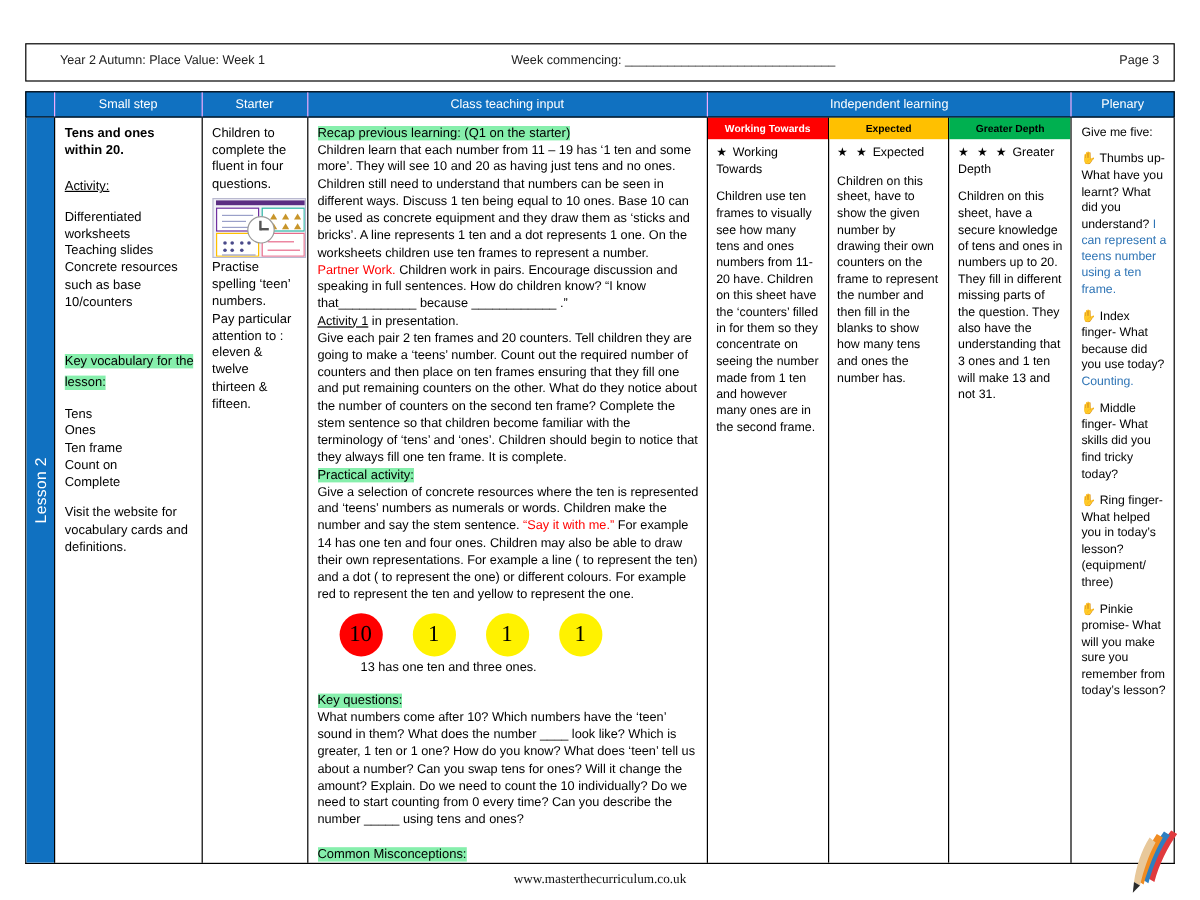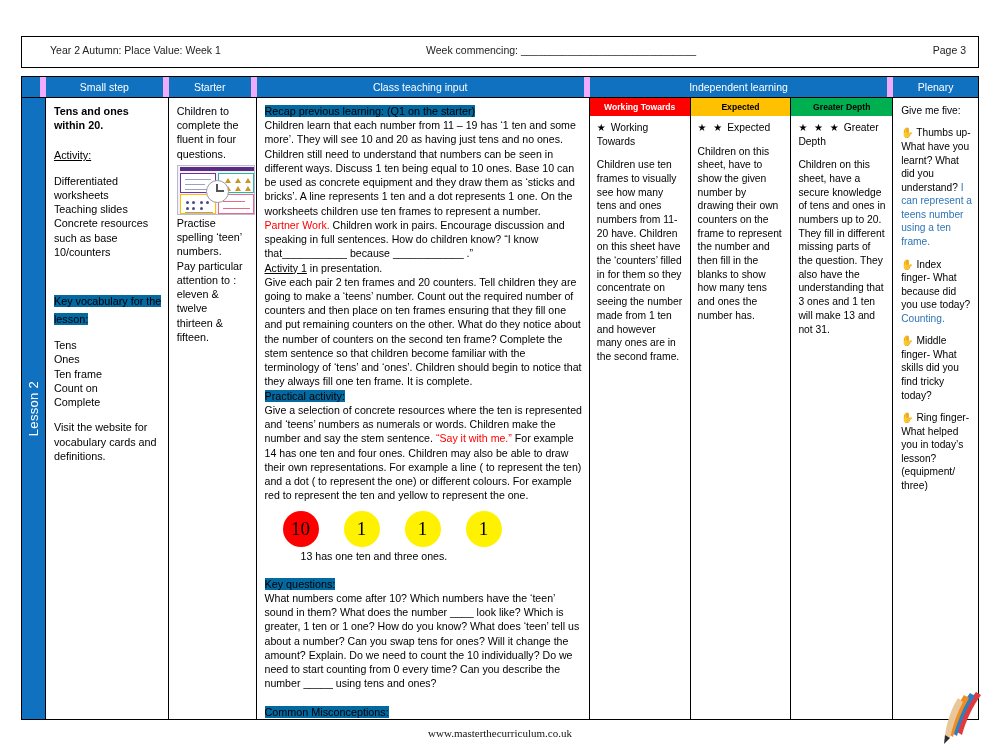--- a/index.html
+++ b/index.html
@@ -58,21 +58,21 @@
     border: 1px solid #000;
     border-bottom: 1px solid #000;
     box-sizing: border-box;
   }
   .th {
     color: #ffffff;
     font-size: 10.5px;
     display: flex;
     align-items: center;
     justify-content: center;
-    border-right: 6px solid #f0abfc;
+    border-right: 1px solid #f0abfc;
     box-sizing: border-box;
     height: 100%;
   }
   .th:last-child { border-right: none; }
 
   .tbody {
     display: flex;
     flex: 1 1 auto;
     border: 1px solid #000;
     border-top: none;
@@ -114,21 +114,21 @@
 
   .pad { padding: 6px 6px 6px 8px; }
 
   
   .ss-title { font-size: 10.8px; font-weight: bold; line-height: 1.32; }
   .ss-res-head { font-size: 10.8px; text-decoration: underline; line-height: 1.32; }
   .ss-body { font-size: 10.8px; line-height: 1.32; }
   .spacer-8 { height: 11px; }
   .spacer-14 { height: 16px; }
   .hl-green {
-    background: #0369a1;
+    background: #86efac;
     font-size: 10.8px;
     line-height: 1.32;
     display: inline;
     box-decoration-break: clone;
     -webkit-box-decoration-break: clone;
   }
   .vocab-list { font-size: 10.8px; line-height: 1.32; }
 
   
   .st-body { font-size: 10.8px; line-height: 1.32; }
@@ -436,20 +436,23 @@
           <p>
             <span class="hand">✋</span><span> Index finger- What because did you use today?</span>
             <span class="blue">Counting.</span>
           </p>
           <p>
             <span class="hand">✋</span><span> Middle finger- What skills did you find tricky today?</span>
           </p>
           <p>
             <span class="hand">✋</span><span> Ring finger- What helped you in today’s lesson? (equipment/ three)</span>
           </p>
+          <p>
+            <span class="hand">✋</span><span> Pinkie promise- What will you make sure you remember from today’s lesson?</span>
+          </p>
         </div>
       </div>
 
     </div>
   </div>
 
   <div class="footer-url">www.masterthecurriculum.co.uk</div>
 
   <svg class="logo" viewBox="0 0 50 56">
     <path d="M40 2 C30 14 24 28 21 42 L26 45 C30 30 37 16 45 5 Z" fill="#E03A3E"></path>

